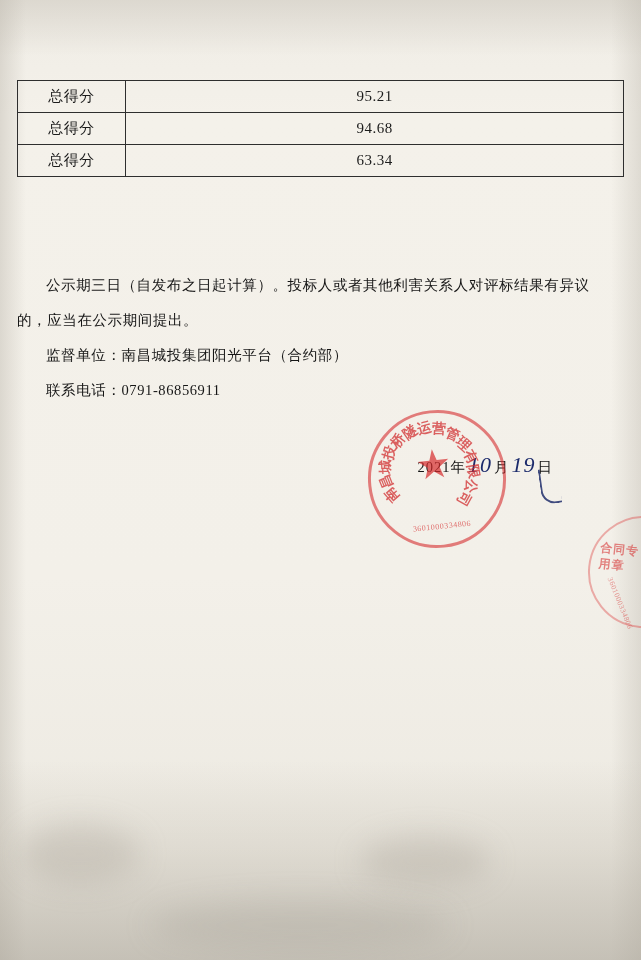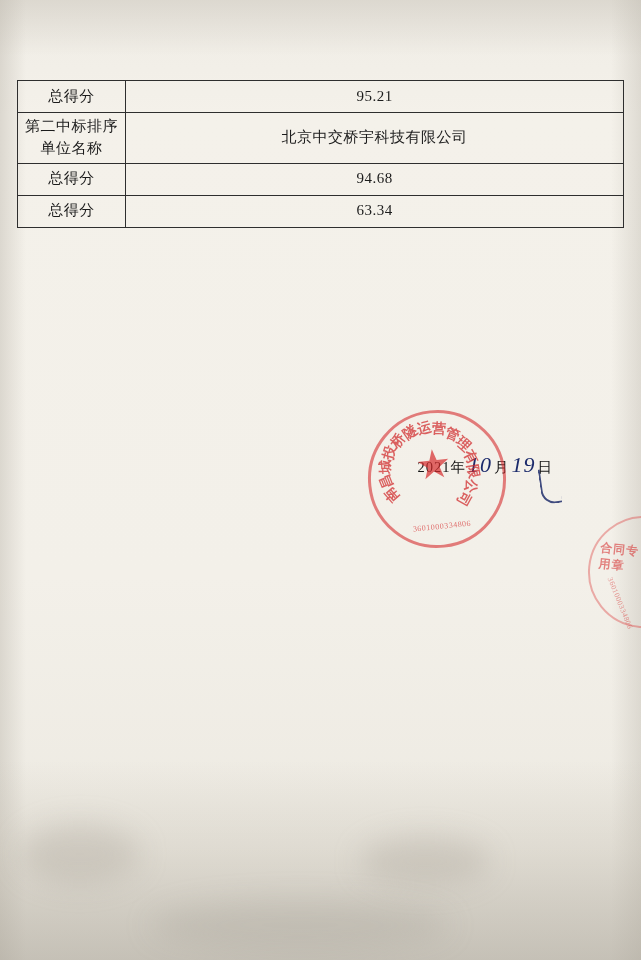--- a/index.html
+++ b/index.html
@@ -233,36 +233,37 @@
   <div class="shade-bottom"></div>
   <div class="smudge a"></div>
   <div class="smudge b"></div>
   <div class="smudge c"></div>
 
   <table class="score-table">
     <tbody>
       <tr class="short">
         <td class="label-cell">总得分</td>
         <td class="value-cell num">95.21</td>
-      </tr>
-      <tr class="tall">
-        <td class="label-cell">第二中标排序单位名称</td>
-        <td class="value-cell">北京中交桥宇科技有限公司</td>
       </tr>
       <tr class="short">
         <td class="label-cell">总得分</td>
         <td class="value-cell num">94.68</td>
       </tr>
       <tr class="short">
         <td class="label-cell">总得分</td>
         <td class="value-cell num">63.34</td>
       </tr>
     </tbody>
   </table>
 
+  <div class="body-text">
+    <p class="para p-indent">公示期三日（自发布之日起计算）。投标人或者其他利害关系人对评标结果有异议的，应当在公示期间提出。</p>
+    <p class="para2 p-block">监督单位：南昌城投集团阳光平台（合约部）</p>
+    <p class="para2 p-block">联系电话：0791-86856911</p>
+  </div>
 
   <div class="signature-block">
     <div class="date-line">
       <span>2021</span><span>年</span><span class="hand">10</span><span>月</span><span class="hand">19</span><span>日</span>
       <span class="hand-pen"></span>
     </div>
   </div>
 
   <div class="seal">
     <div class="ring-text" id="seal-arc">

